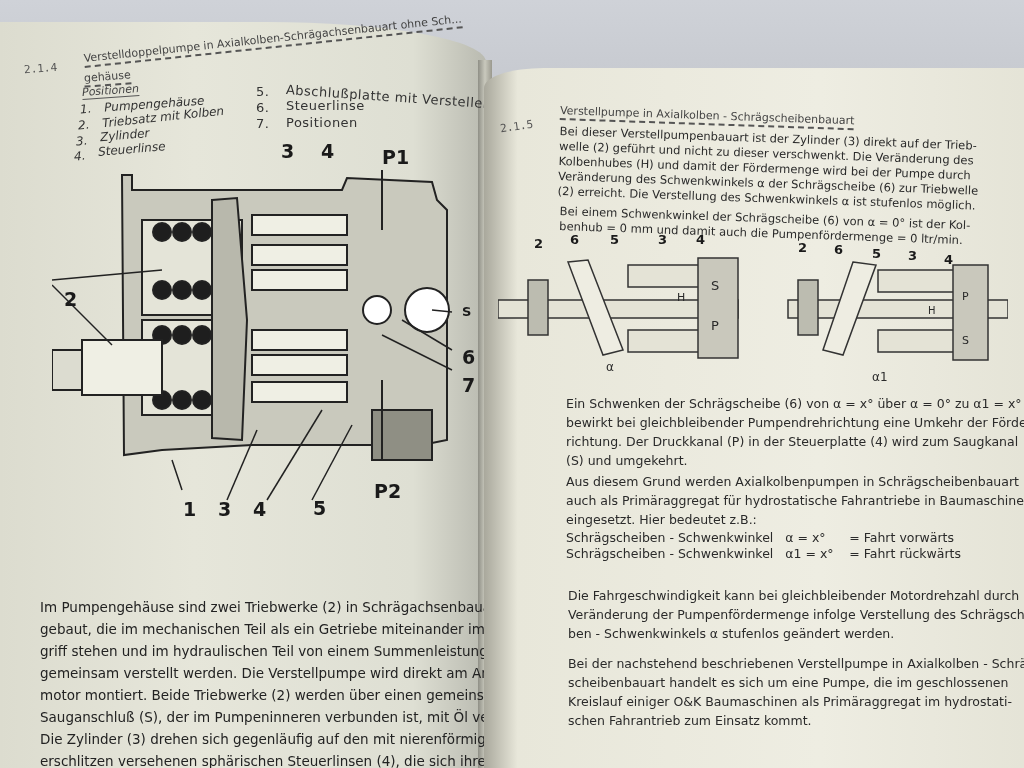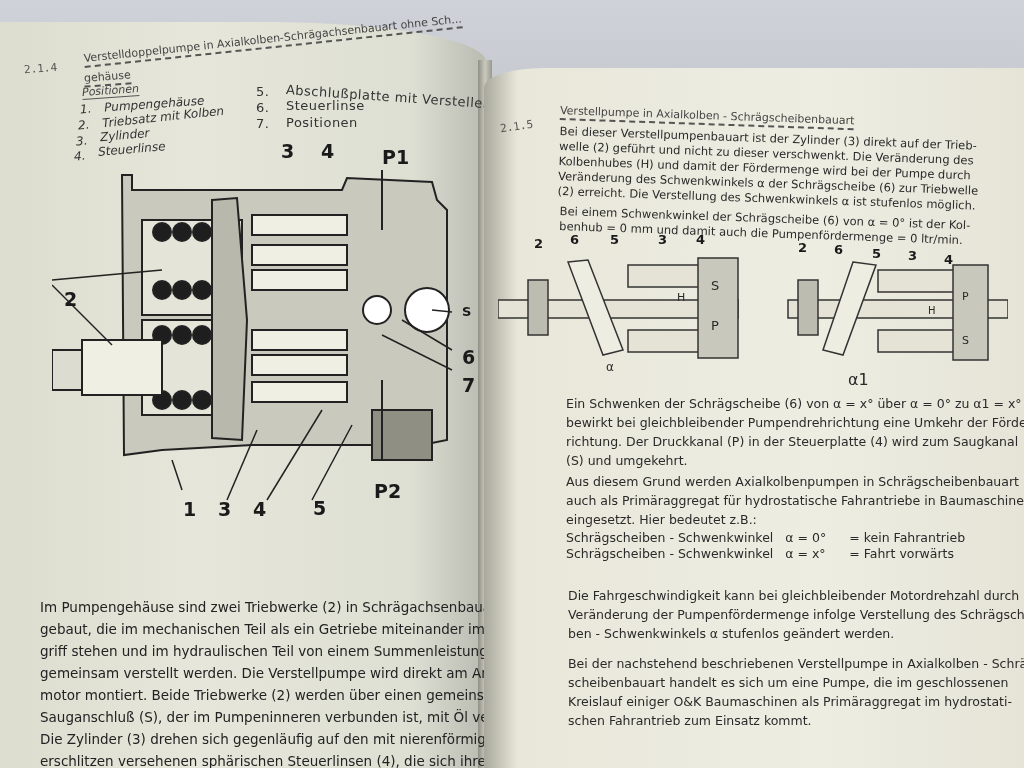--- a/index.html
+++ b/index.html
@@ -187,46 +187,46 @@
   <span class="abs" style="left:606px;top:360px;font-size:12px;">α</span>
 
   <span class="abs label-big" style="left:798px;top:240px;font-size:13px;">2</span>
   <span class="abs label-big" style="left:834px;top:242px;font-size:13px;">6</span>
   <span class="abs label-big" style="left:872px;top:246px;font-size:13px;">5</span>
   <span class="abs label-big" style="left:908px;top:248px;font-size:13px;">3</span>
   <span class="abs label-big" style="left:944px;top:252px;font-size:13px;">4</span>
   <span class="abs" style="left:962px;top:290px;font-size:11px;">P</span>
   <span class="abs" style="left:962px;top:334px;font-size:11px;">S</span>
   <span class="abs" style="left:928px;top:305px;font-size:10px;">H</span>
-  <span class="abs" style="left:848px;top:370px;font-size:16px;">α1</span>
+  <span class="abs" style="left:872px;top:370px;font-size:12px;">α1</span>
 </div>
 
 <div class="abs para-right" style="left:566px;top:394px;">
   <div>Ein Schwenken der Schrägscheibe (6) von α = x° über α = 0° zu α1 = x°</div>
   <div>bewirkt bei gleichbleibender Pumpendrehrichtung eine Umkehr der Förder-</div>
   <div>richtung. Der Druckkanal (P) in der Steuerplatte (4) wird zum Saugkanal</div>
   <div>(S) und umgekehrt.</div>
 </div>
 
 <div class="abs para-right" style="left:566px;top:472px;">
   <div>Aus diesem Grund werden Axialkolbenpumpen in Schrägscheibenbauart</div>
   <div>auch als Primäraggregat für hydrostatische Fahrantriebe in Baumaschinen</div>
   <div>eingesetzt. Hier bedeutet z.B.:</div>
 </div>
 
 <div class="abs para-right" style="left:566px;top:530px;line-height:16px;">
   <div>
     <span>Schrägscheiben - Schwenkwinkel</span>
-    <span style="display:inline-block;width:60px;margin-left:8px;">α = 0°</span>
-    <span>= kein Fahrantrieb</span>
+    <span style="display:inline-block;width:60px;margin-left:8px;">α = x°</span>
+    <span>= Fahrt vorwärts</span>
   </div>
   <div>
     <span>Schrägscheiben - Schwenkwinkel</span>
-    <span style="display:inline-block;width:60px;margin-left:8px;">α = x°</span>
-    <span>= Fahrt vorwärts</span>
+    <span style="display:inline-block;width:60px;margin-left:8px;">α1 = x°</span>
+    <span>= Fahrt rückwärts</span>
   </div>
 </div>
 
 <div class="abs para-right" style="left:568px;top:586px;">
   <div>Die Fahrgeschwindigkeit kann bei gleichbleibender Motordrehzahl durch</div>
   <div>Veränderung der Pumpenfördermenge infolge Verstellung des Schrägschei-</div>
   <div>ben - Schwenkwinkels α stufenlos geändert werden.</div>
 </div>
 
 <div class="abs para-right" style="left:568px;top:654px;">

